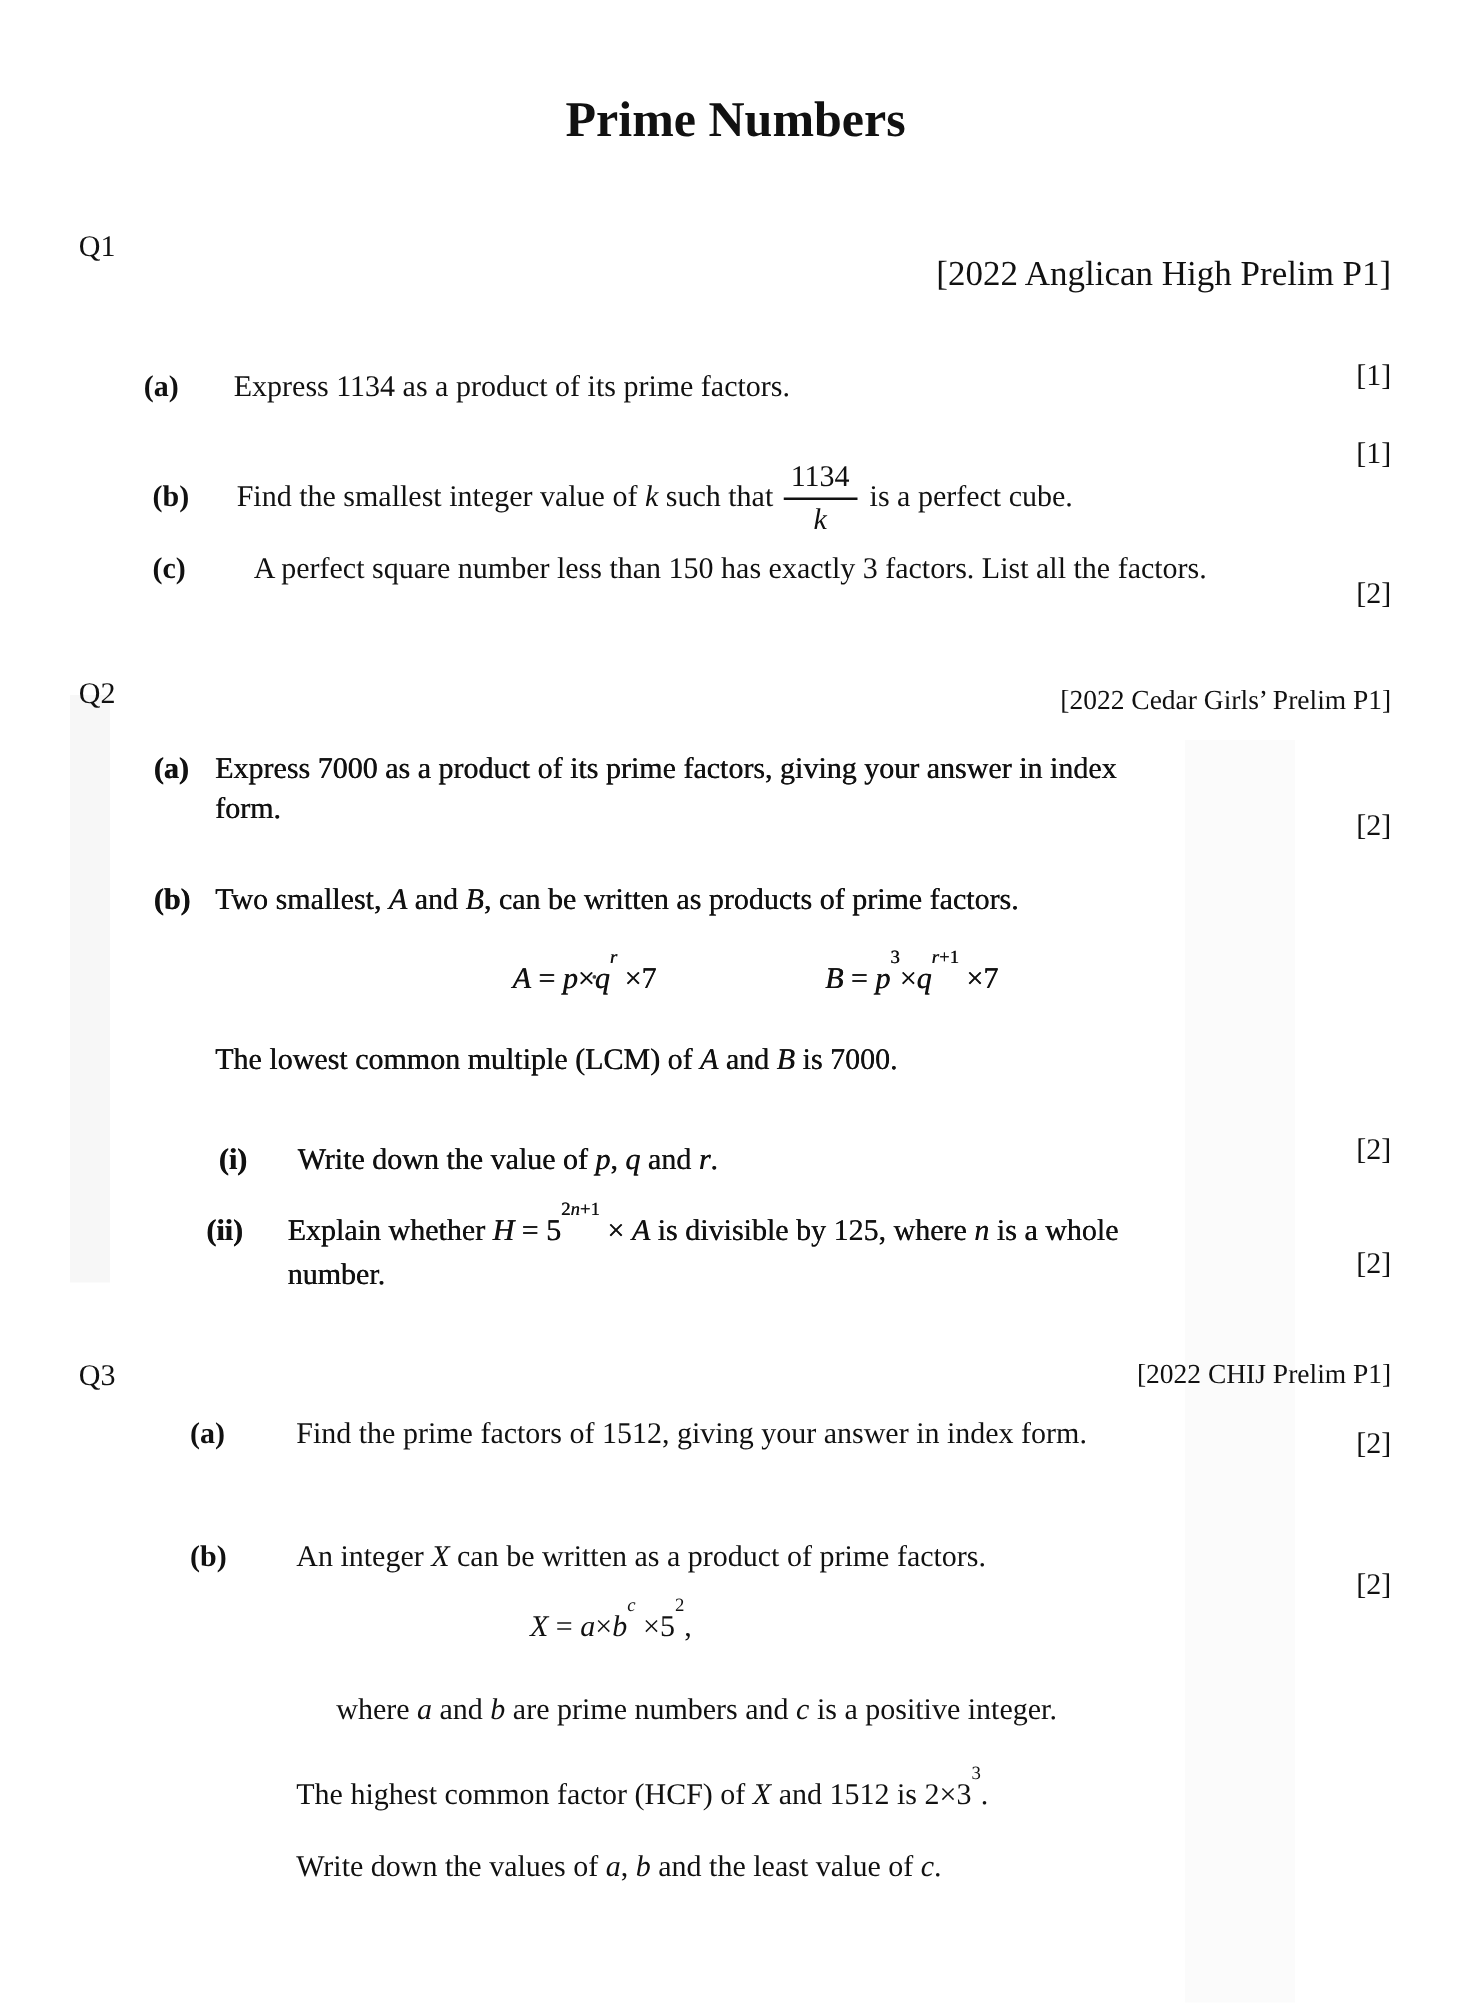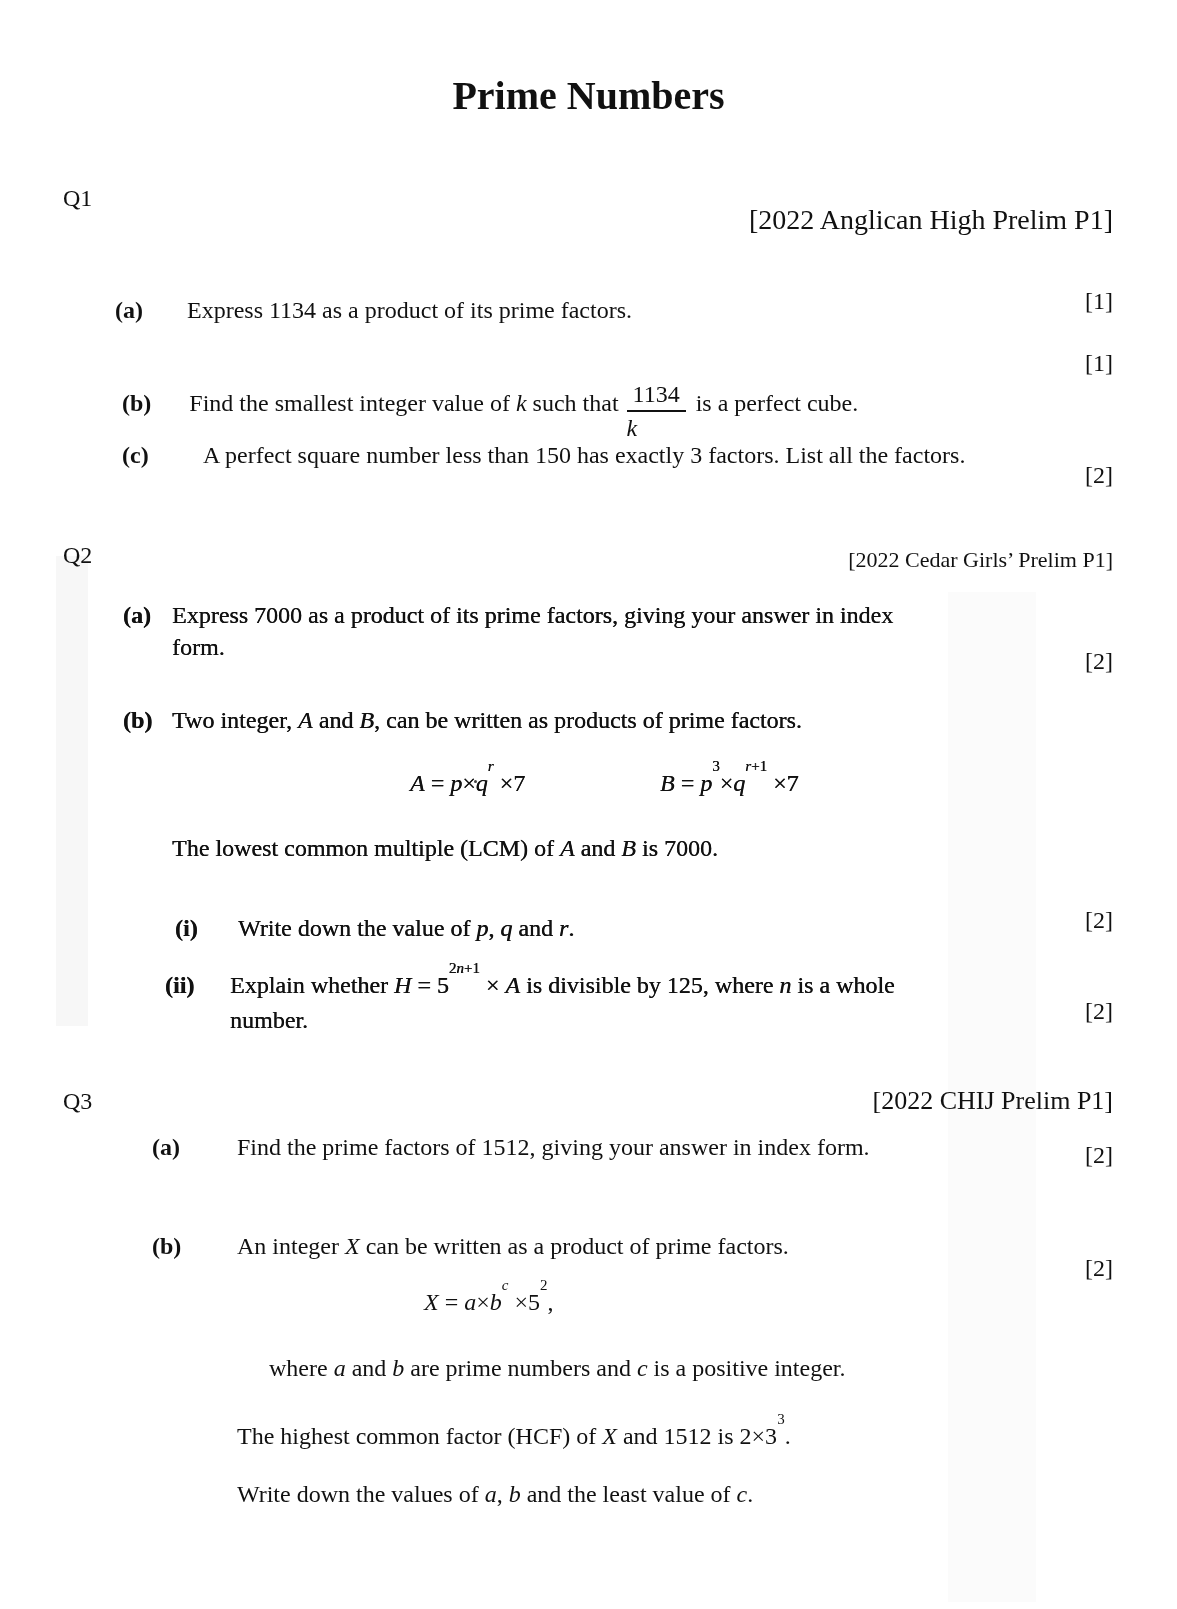--- a/index.html
+++ b/index.html
@@ -10,21 +10,21 @@
   }
   .abs{position:absolute;white-space:nowrap;font-size:24px;line-height:1.25;}
   .title{
     position:absolute;top:74px;left:0;width:100%;text-align:center;
     font-size:40px;font-weight:bold;margin:0;line-height:1.1;
   }
   .b{font-weight:bold;}
   .v{font-style:italic;}
   .mark{position:absolute;right:64px;font-size:24px;white-space:nowrap;}
   sup.s{font-size:15px;line-height:0;position:relative;top:-11px;}
-  .frac{display:inline-block;vertical-align:middle;margin:12px 10px 0 8px;}
+  .frac{display:inline-block;vertical-align:middle;text-align:center;margin:0 10px 0 8px;}
   .frac .num{display:block;padding:0 6px 1px;}
   .frac .den{display:block;border-top:2px solid #111;padding-top:1px;}
   .heavy{text-shadow:0.35px 0 0 currentColor;}
   .band{position:absolute;pointer-events:none;}
   .band-left{left:56px;top:556px;width:32px;height:470px;background:#f7f7f7;}
   .band-right{left:948px;top:592px;width:88px;height:1010px;background:#fbfbfb;}
   .dot{position:absolute;left:474px;top:780px;width:3px;height:3px;background:#444;border-radius:50%;}
 </style>
 </head>
 <body>
@@ -54,21 +54,21 @@
 <div class="abs" style="left:63px;top:540px;">Q2</div>
 <div class="mark" style="top:547px;font-size:22px;">[2022 Cedar Girls’ Prelim P1]</div>
 
 <div class="abs b heavy" style="left:123px;top:600px;">(a)</div>
 <div class="abs heavy" style="left:172px;top:600px;">Express 7000 as a product of its prime factors, giving your answer in index</div>
 <div class="abs heavy" style="left:172px;top:632px;">form.</div>
 <div class="mark" style="top:648px;">[2]</div>
 
 <div class="abs b heavy" style="left:123px;top:705px;">(b)</div>
 <div class="abs heavy" style="left:172px;top:705px;">
-  <span>Two integer, </span><span class="v">A</span><span> and </span><span class="v">B</span><span>, can be written as products of prime factors.</span>
+  <span>Two smallest, </span><span class="v">A</span><span> and </span><span class="v">B</span><span>, can be written as products of prime factors.</span>
 </div>
 
 <div class="abs heavy" style="left:410px;top:768px;">
   <span class="v">A</span><span> = </span><span class="v">p</span><span>×</span><span class="v">q</span><sup class="s v">r</sup><span> ×7</span>
 </div>
 <div class="abs heavy" style="left:660px;top:768px;">
   <span class="v">B</span><span> = </span><span class="v">p</span><sup class="s">3</sup><span>×</span><span class="v">q</span><sup class="s"><span class="v">r</span><span>+1</span></sup><span> ×7</span>
 </div>
 
 <div class="abs heavy" style="left:172px;top:833px;">
@@ -82,21 +82,21 @@
 <div class="mark" style="top:907px;">[2]</div>
 
 <div class="abs b heavy" style="left:165px;top:970px;">(ii)</div>
 <div class="abs heavy" style="left:230px;top:970px;">
   <span>Explain whether </span><span class="v">H</span><span> = 5</span><sup class="s"><span>2</span><span class="v">n</span><span>+1</span></sup><span> × </span><span class="v">A</span><span> is divisible by 125, where </span><span class="v">n</span><span> is a whole</span>
 </div>
 <div class="abs heavy" style="left:230px;top:1005px;">number.</div>
 <div class="mark" style="top:998px;">[2]</div>
 
 <div class="abs" style="left:63px;top:1086px;">Q3</div>
-<div class="mark" style="top:1086px;font-size:26px;">[2022 CHIJ Prelim P1]</div>
+<div class="mark" style="top:1086px;font-size:22px;">[2022 CHIJ Prelim P1]</div>
 
 <div class="abs b" style="left:152px;top:1132px;">(a)</div>
 <div class="abs" style="left:237px;top:1132px;">Find the prime factors of 1512, giving your answer in index form.</div>
 <div class="mark" style="top:1142px;">[2]</div>
 
 <div class="abs b" style="left:152px;top:1231px;">(b)</div>
 <div class="abs" style="left:237px;top:1231px;">
   <span>An integer </span><span class="v">X</span><span> can be written as a product of prime factors.</span>
 </div>
 <div class="mark" style="top:1255px;">[2]</div>

